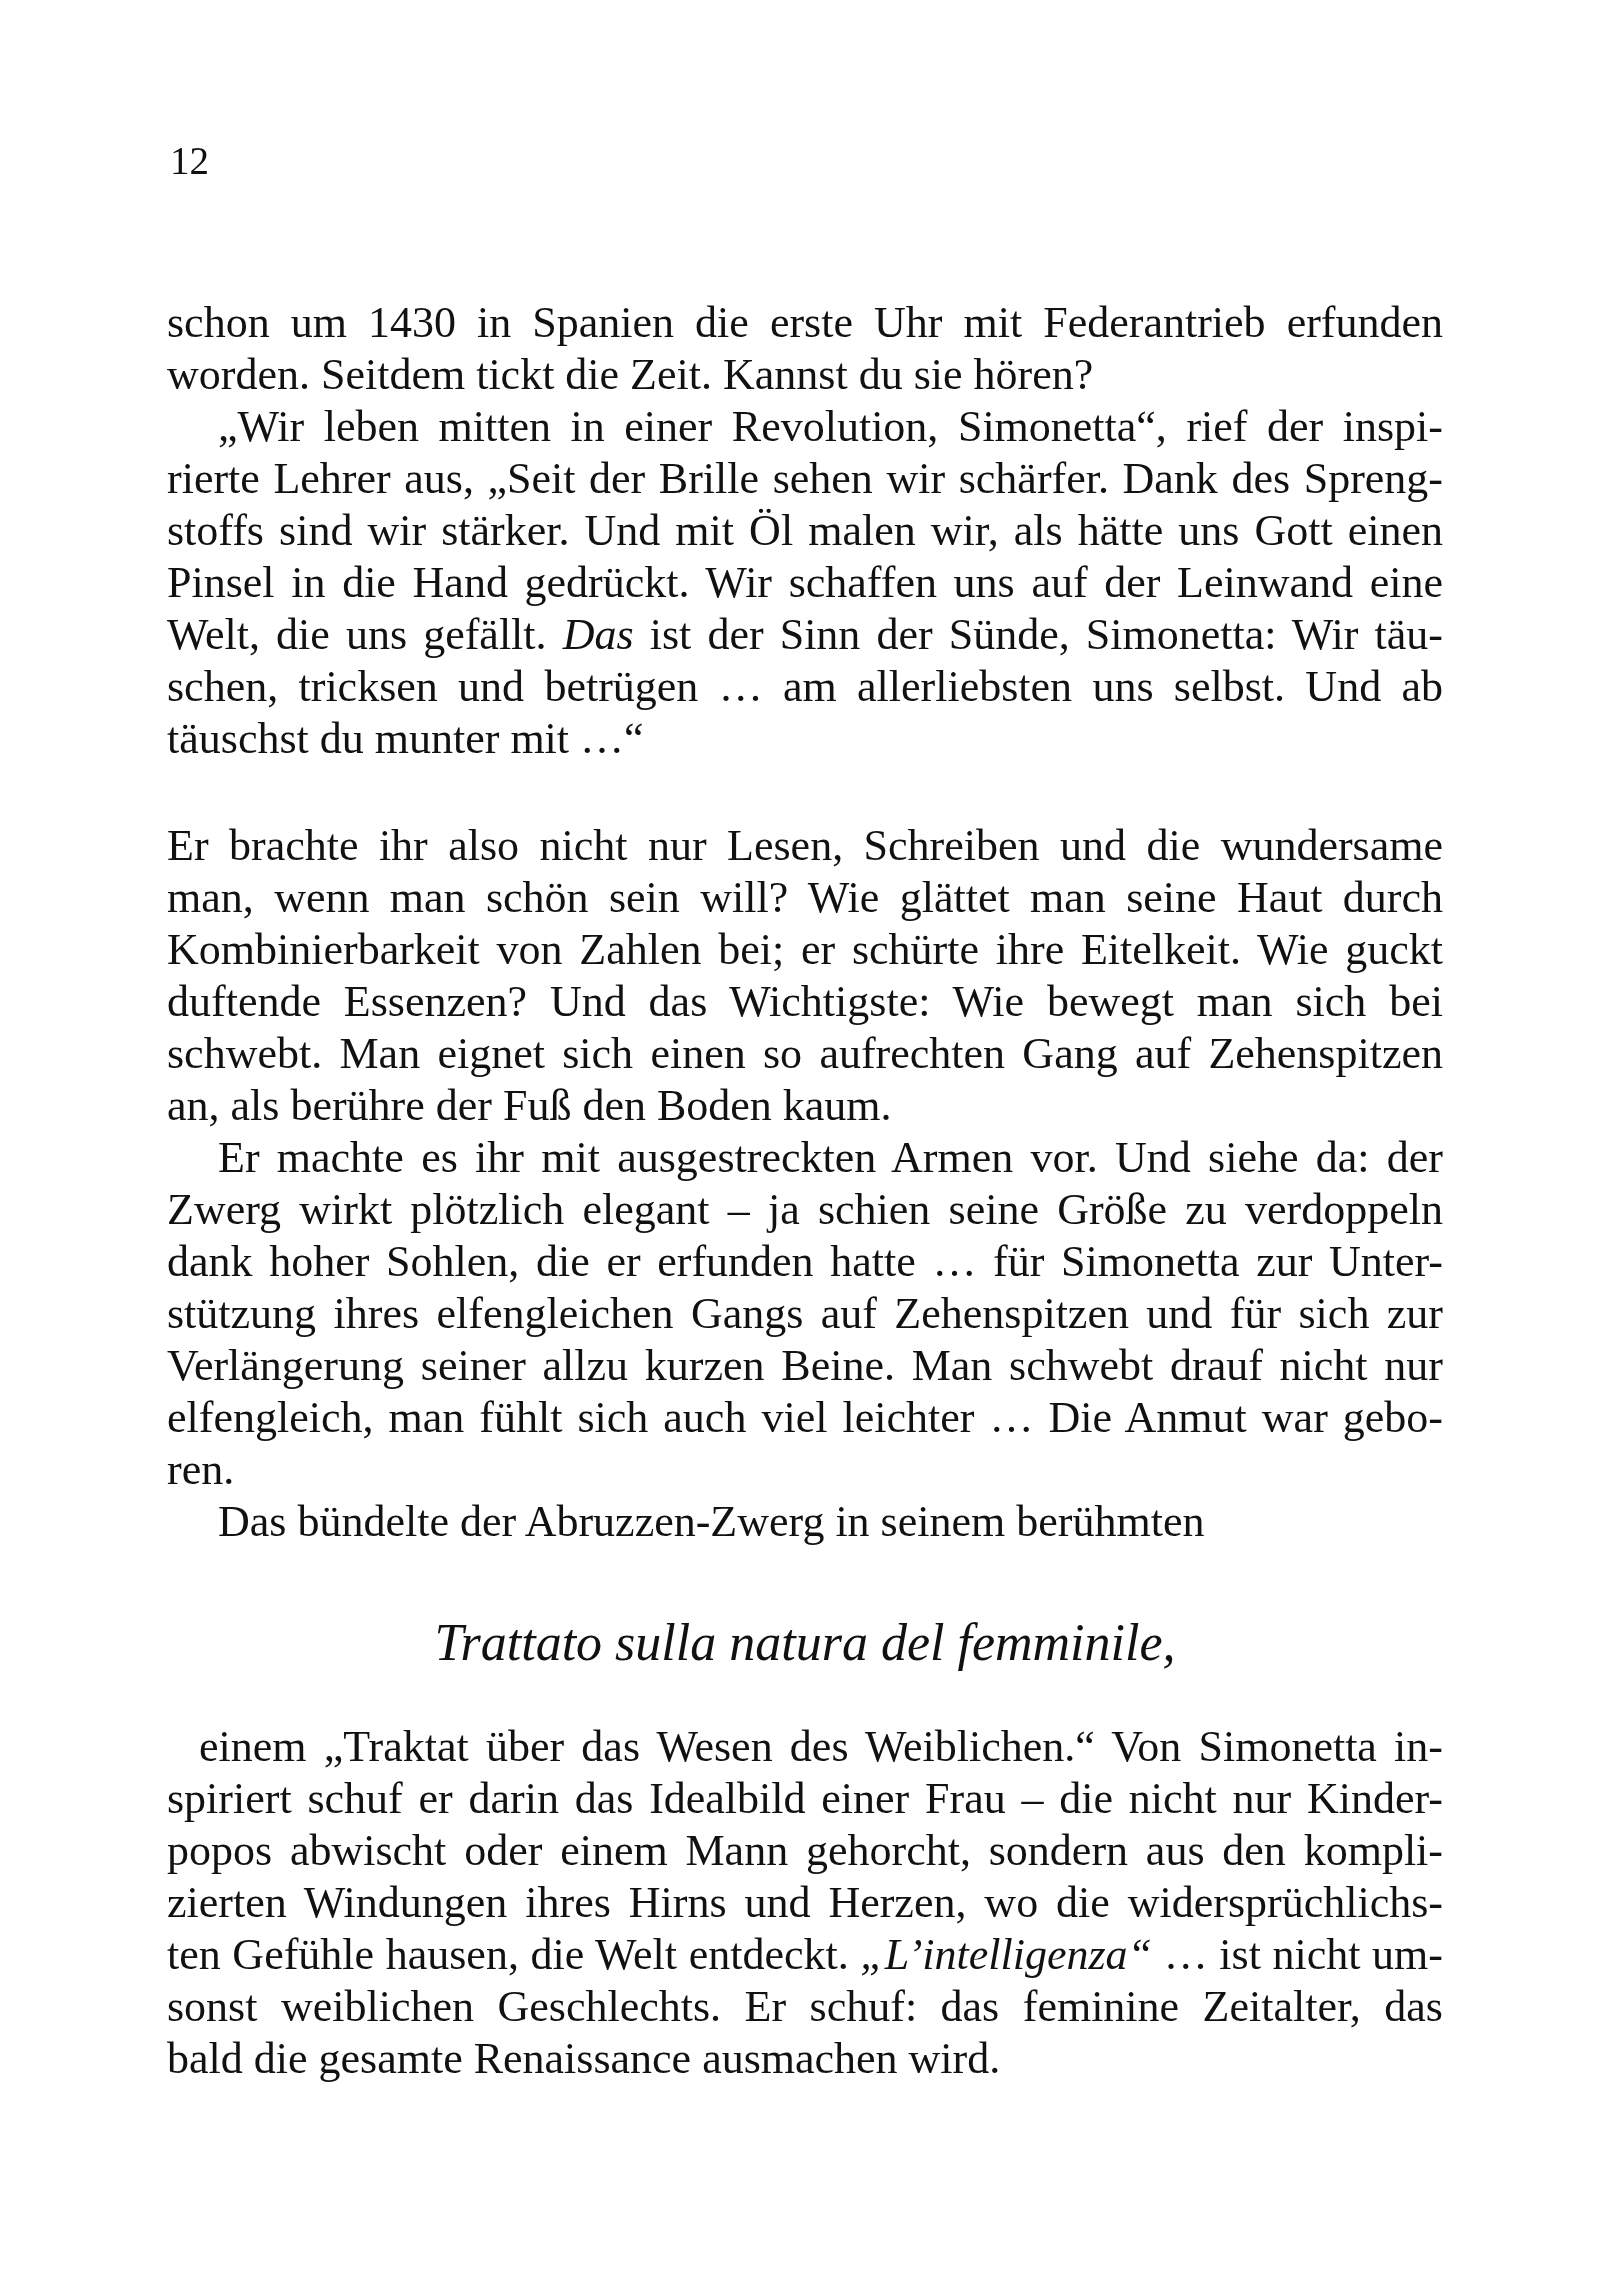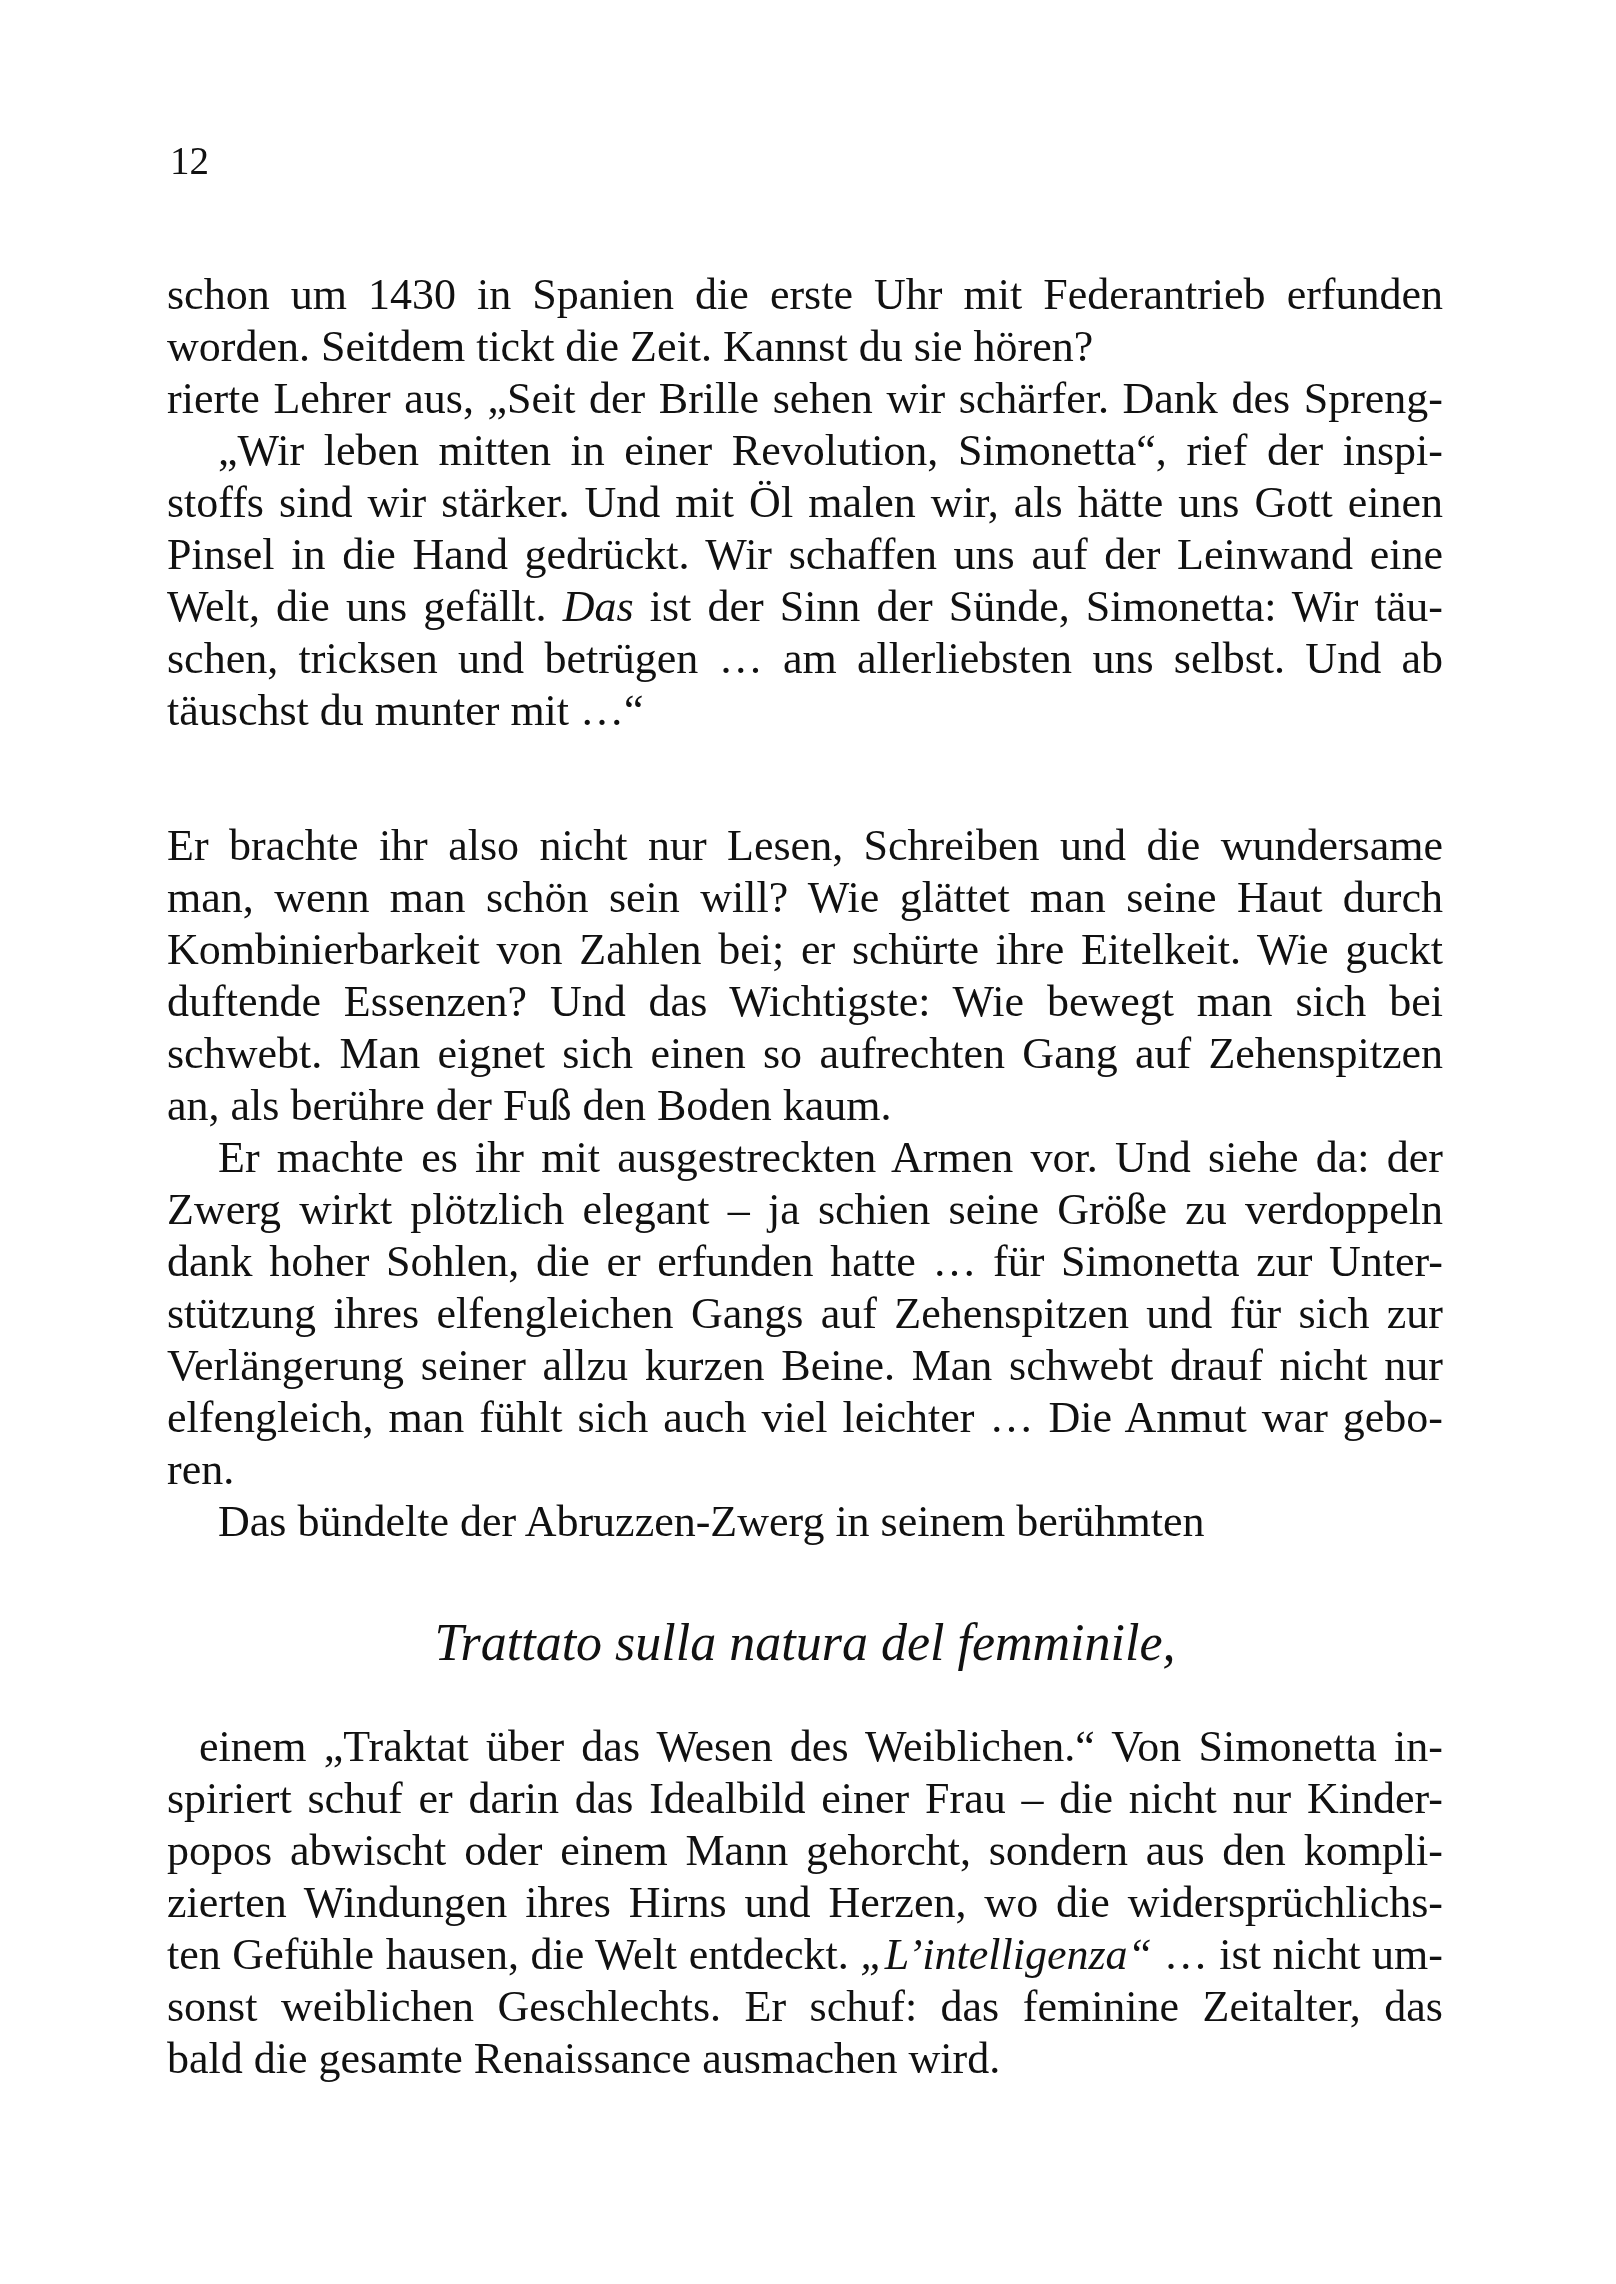--- a/index.html
+++ b/index.html
@@ -59,26 +59,26 @@
     }
     em { font-style: italic; }
   </style>
 </head>
 <body>
 
 <div class="page-number">12</div>
 
 <div class="text-block block-a">
   <div>
-    <span class="line" style="white-space: normal; text-align-last: justify;">schon um 1430 in Spanien die erste Uhr mit Federantrieb erfunden</span>
+    <span class="line" style="white-space: normal; text-align-last: justify; margin-top: 28px;">schon um 1430 in Spanien die erste Uhr mit Federantrieb erfunden</span>
     <span class="line last">worden. Seitdem tickt die Zeit. Kannst du sie hören?</span>
   </div>
   <div>
+    <span class="line indent" style="white-space: normal; text-align-last: justify;">„Wir leben mitten in einer Revolution, Simonetta“, rief der inspi-</span>
     <span class="line" style="white-space: normal; text-align-last: justify;">rierte Lehrer aus, „Seit der Brille sehen wir schärfer. Dank des Spreng-</span>
-    <span class="line indent" style="white-space: normal; text-align-last: justify;">„Wir leben mitten in einer Revolution, Simonetta“, rief der inspi-</span>
     <span class="line" style="white-space: normal; text-align-last: justify;">stoffs sind wir stärker. Und mit Öl malen wir, als hätte uns Gott einen</span>
     <span class="line" style="white-space: normal; text-align-last: justify;">Pinsel in die Hand gedrückt. Wir schaffen uns auf der Leinwand eine</span>
     <span class="line" style="white-space: normal; text-align-last: justify;"><span>Welt, die uns gefällt. </span><em>Das</em><span> ist der Sinn der Sünde, Simonetta: Wir täu-</span></span>
     <span class="line" style="white-space: normal; text-align-last: justify;">schen, tricksen und betrügen … am allerliebsten uns selbst. Und ab</span>
     <span class="line last">täuschst du munter mit …“</span>
   </div>
 </div>
 
 <div class="text-block block-b">
   <div>

